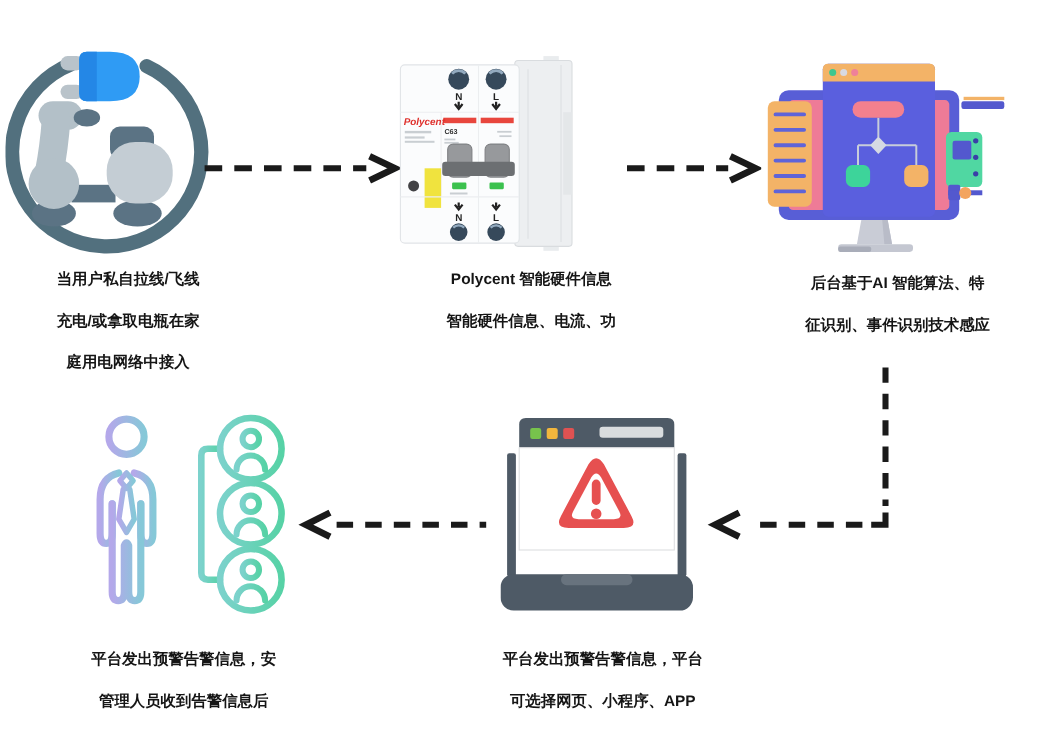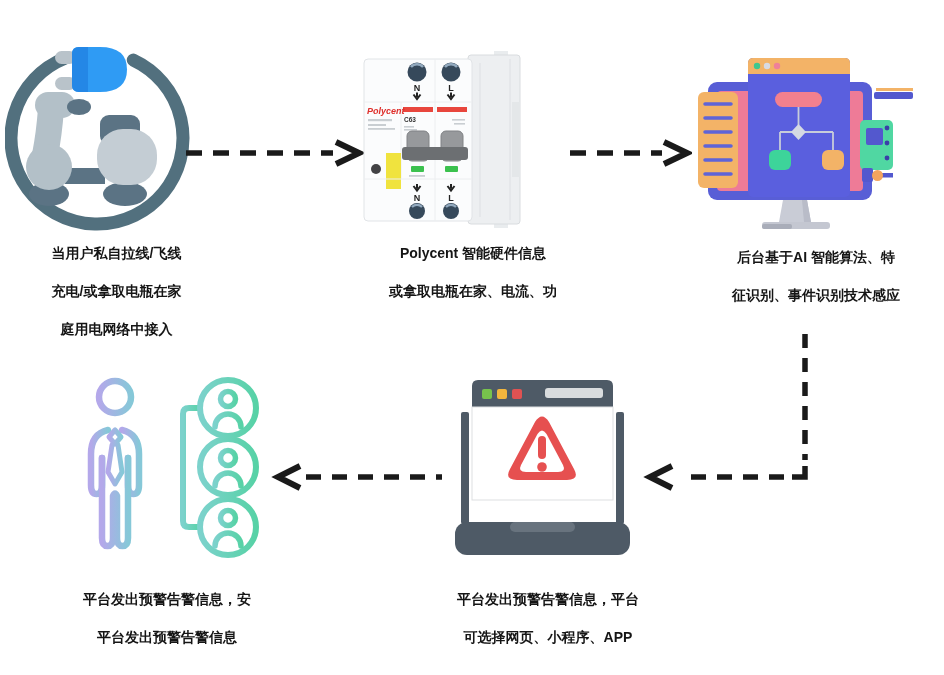--- a/index.html
+++ b/index.html
@@ -223,33 +223,33 @@
       </g>
     </g>
   </svg>
 
   <div class="cap" style="left:0;top:234px;width:233px">
     <div>当用户私自拉线/飞线</div>
     <div>充电/或拿取电瓶在家</div>
     <div>庭用电网络中接入</div>
   </div>
 
-  <div class="cap" style="left:348px;top:234px;width:250px">
+  <div class="cap" style="left:358px;top:234px;width:250px">
     <div>Polycent 智能硬件信息</div>
-    <div>或拿取电瓶在家、电流、功</div>
+    <div>智能硬件信息、电流、功</div>
   </div>
 
   <div class="cap" style="left:669px;top:238px;width:294px">
     <div>后台基于AI 智能算法、特</div>
     <div>征识别、事件识别技术感应</div>
   </div>
 
   <div class="cap" style="left:385px;top:580px;width:326px">
     <div>平台发出预警告警信息，平台</div>
     <div>可选择网页、小程序、APP</div>
   </div>
 
   <div class="cap" style="left:4px;top:580px;width:326px">
     <div>平台发出预警告警信息，安</div>
-    <div>平台发出预警告警信息</div>
+    <div>管理人员收到告警信息后</div>
   </div>
 
 </div>
 
 </body></html>

